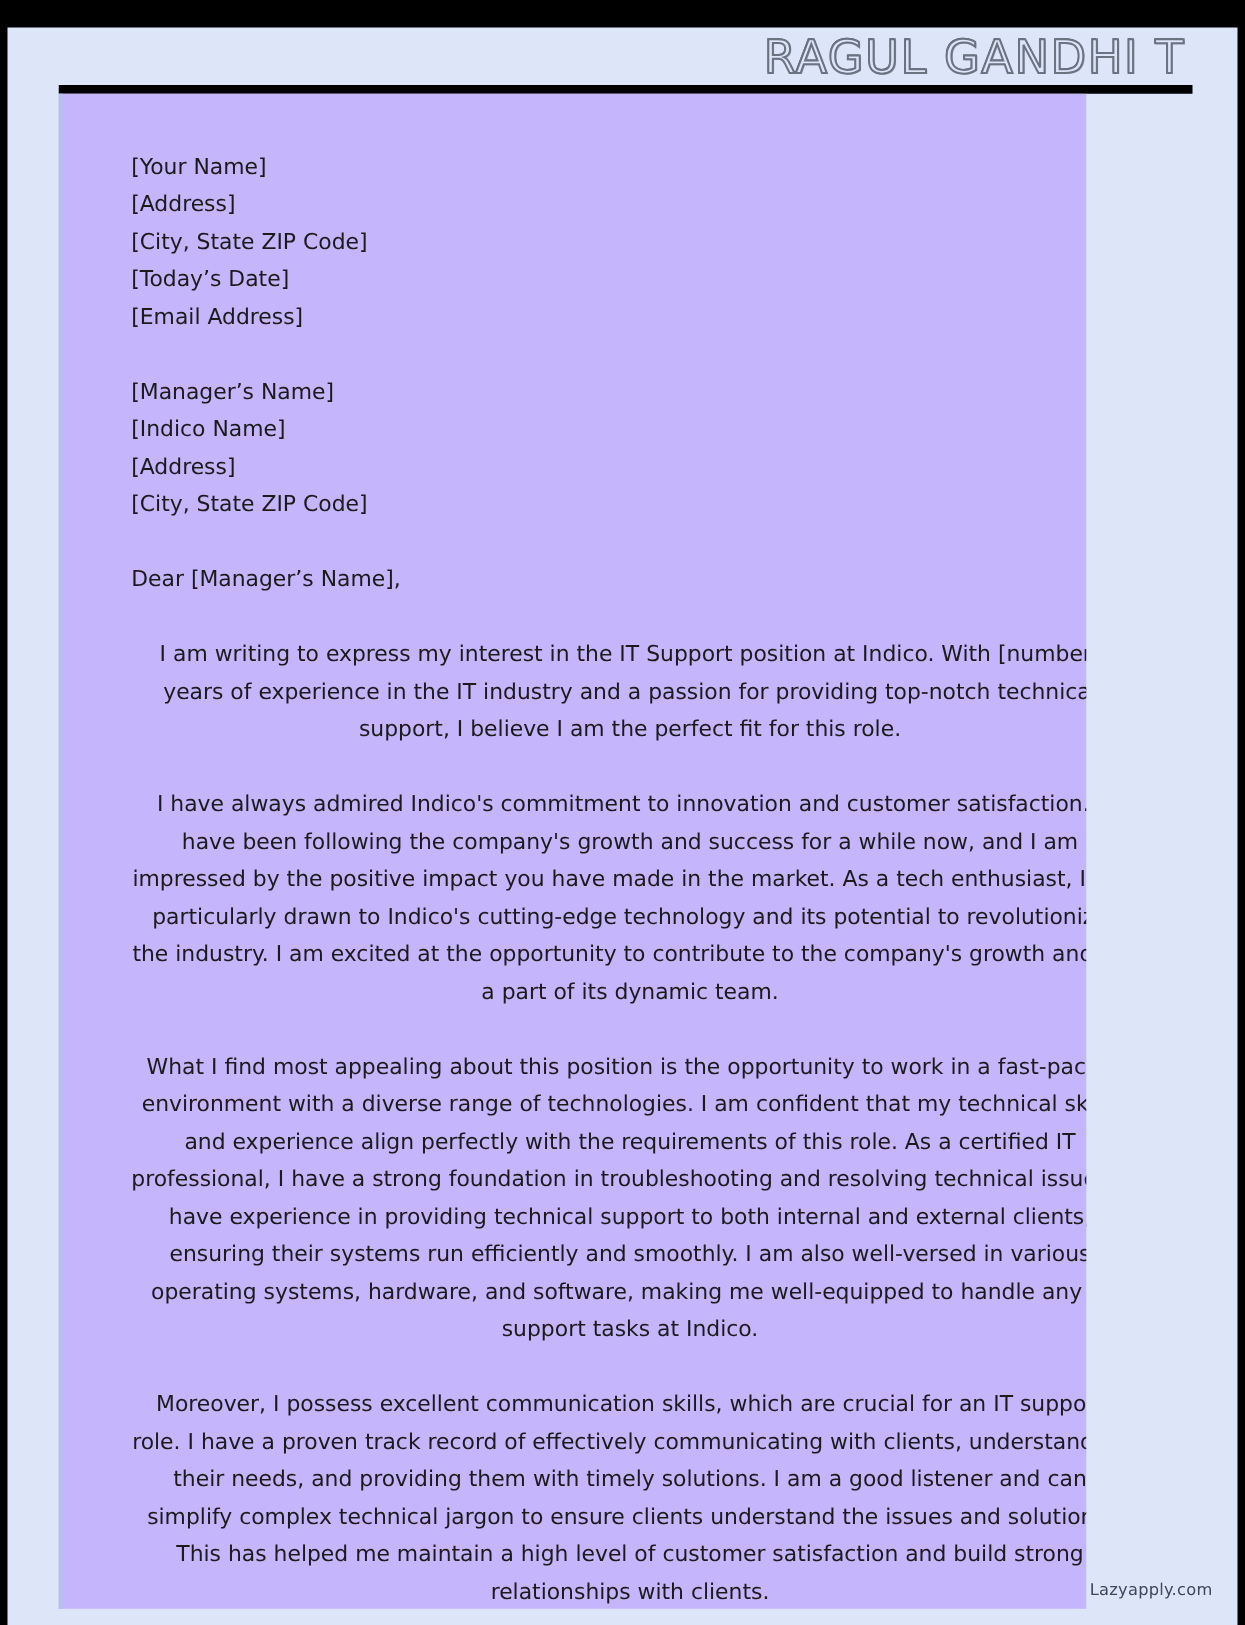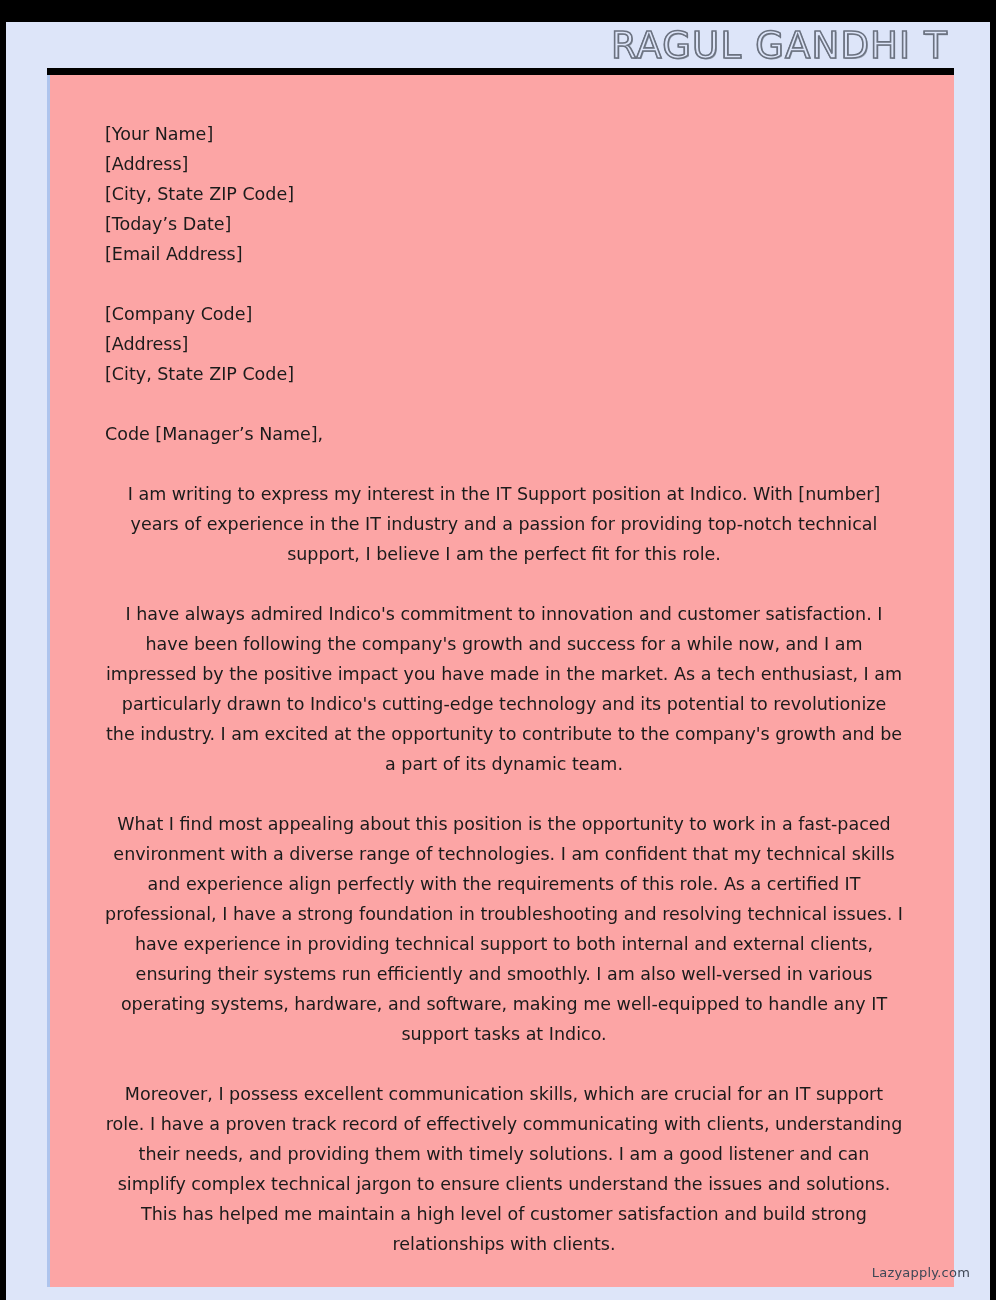--- a/index.html
+++ b/index.html
@@ -64,23 +64,23 @@
     width: 907px;
     height: 7px;
     background: #000000;
   }
 
   
   .page {
     position: absolute;
     left: 41px;
     top: 53px;
-    width: 907px;
+    width: 822px;
     height: 1212px;
-    background: #fca5a5;
+    background: #c4b5fd;
     border-left: 3px solid #aec4ed;
     box-sizing: border-box;
     overflow: hidden;
     padding-left: 16px;
   }
 
   .page-inner {
     position: absolute;
     left: 55px;
     top: 44px;
@@ -143,26 +143,27 @@
 
       <div class="addr-block">
         <span class="addr-line">[Your Name]</span>
         <span class="addr-line">[Address]</span>
         <span class="addr-line">[City, State ZIP Code]</span>
         <span class="addr-line">[Today’s Date]</span>
         <span class="addr-line">[Email Address]</span>
       </div>
 
       <div class="addr-block">
-        <span class="addr-line">[Company Code]</span>
+        <span class="addr-line">[Manager’s Name]</span>
+        <span class="addr-line">[Indico Name]</span>
         <span class="addr-line">[Address]</span>
         <span class="addr-line">[City, State ZIP Code]</span>
       </div>
 
-      <p class="salutation">Code [Manager’s Name],</p>
+      <p class="salutation">Dear [Manager’s Name],</p>
 
       <p class="para">I am writing to express my interest in the IT Support position at Indico. With [number] years of experience in the IT industry and a passion for providing top-notch technical support, I believe I am the perfect fit for this role.</p>
       <p class="para">I have always admired Indico's commitment to innovation and customer satisfaction. I have been following the company's growth and success for a while now, and I am impressed by the positive impact you have made in the market. As a tech enthusiast, I am particularly drawn to Indico's cutting-edge technology and its potential to revolutionize the industry. I am excited at the opportunity to contribute to the company's growth and be a part of its dynamic team.</p>
       <p class="para">What I find most appealing about this position is the opportunity to work in a fast-paced environment with a diverse range of technologies. I am confident that my technical skills and experience align perfectly with the requirements of this role. As a certified IT professional, I have a strong foundation in troubleshooting and resolving technical issues. I have experience in providing technical support to both internal and external clients, ensuring their systems run efficiently and smoothly. I am also well-versed in various operating systems, hardware, and software, making me well-equipped to handle any IT support tasks at Indico.</p>
       <p class="para">Moreover, I possess excellent communication skills, which are crucial for an IT support role. I have a proven track record of effectively communicating with clients, understanding their needs, and providing them with timely solutions. I am a good listener and can simplify complex technical jargon to ensure clients understand the issues and solutions. This has helped me maintain a high level of customer satisfaction and build strong relationships with clients.</p>
 
     </div>
   </div>
 
   <div class="watermark">Lazyapply.com</div>

